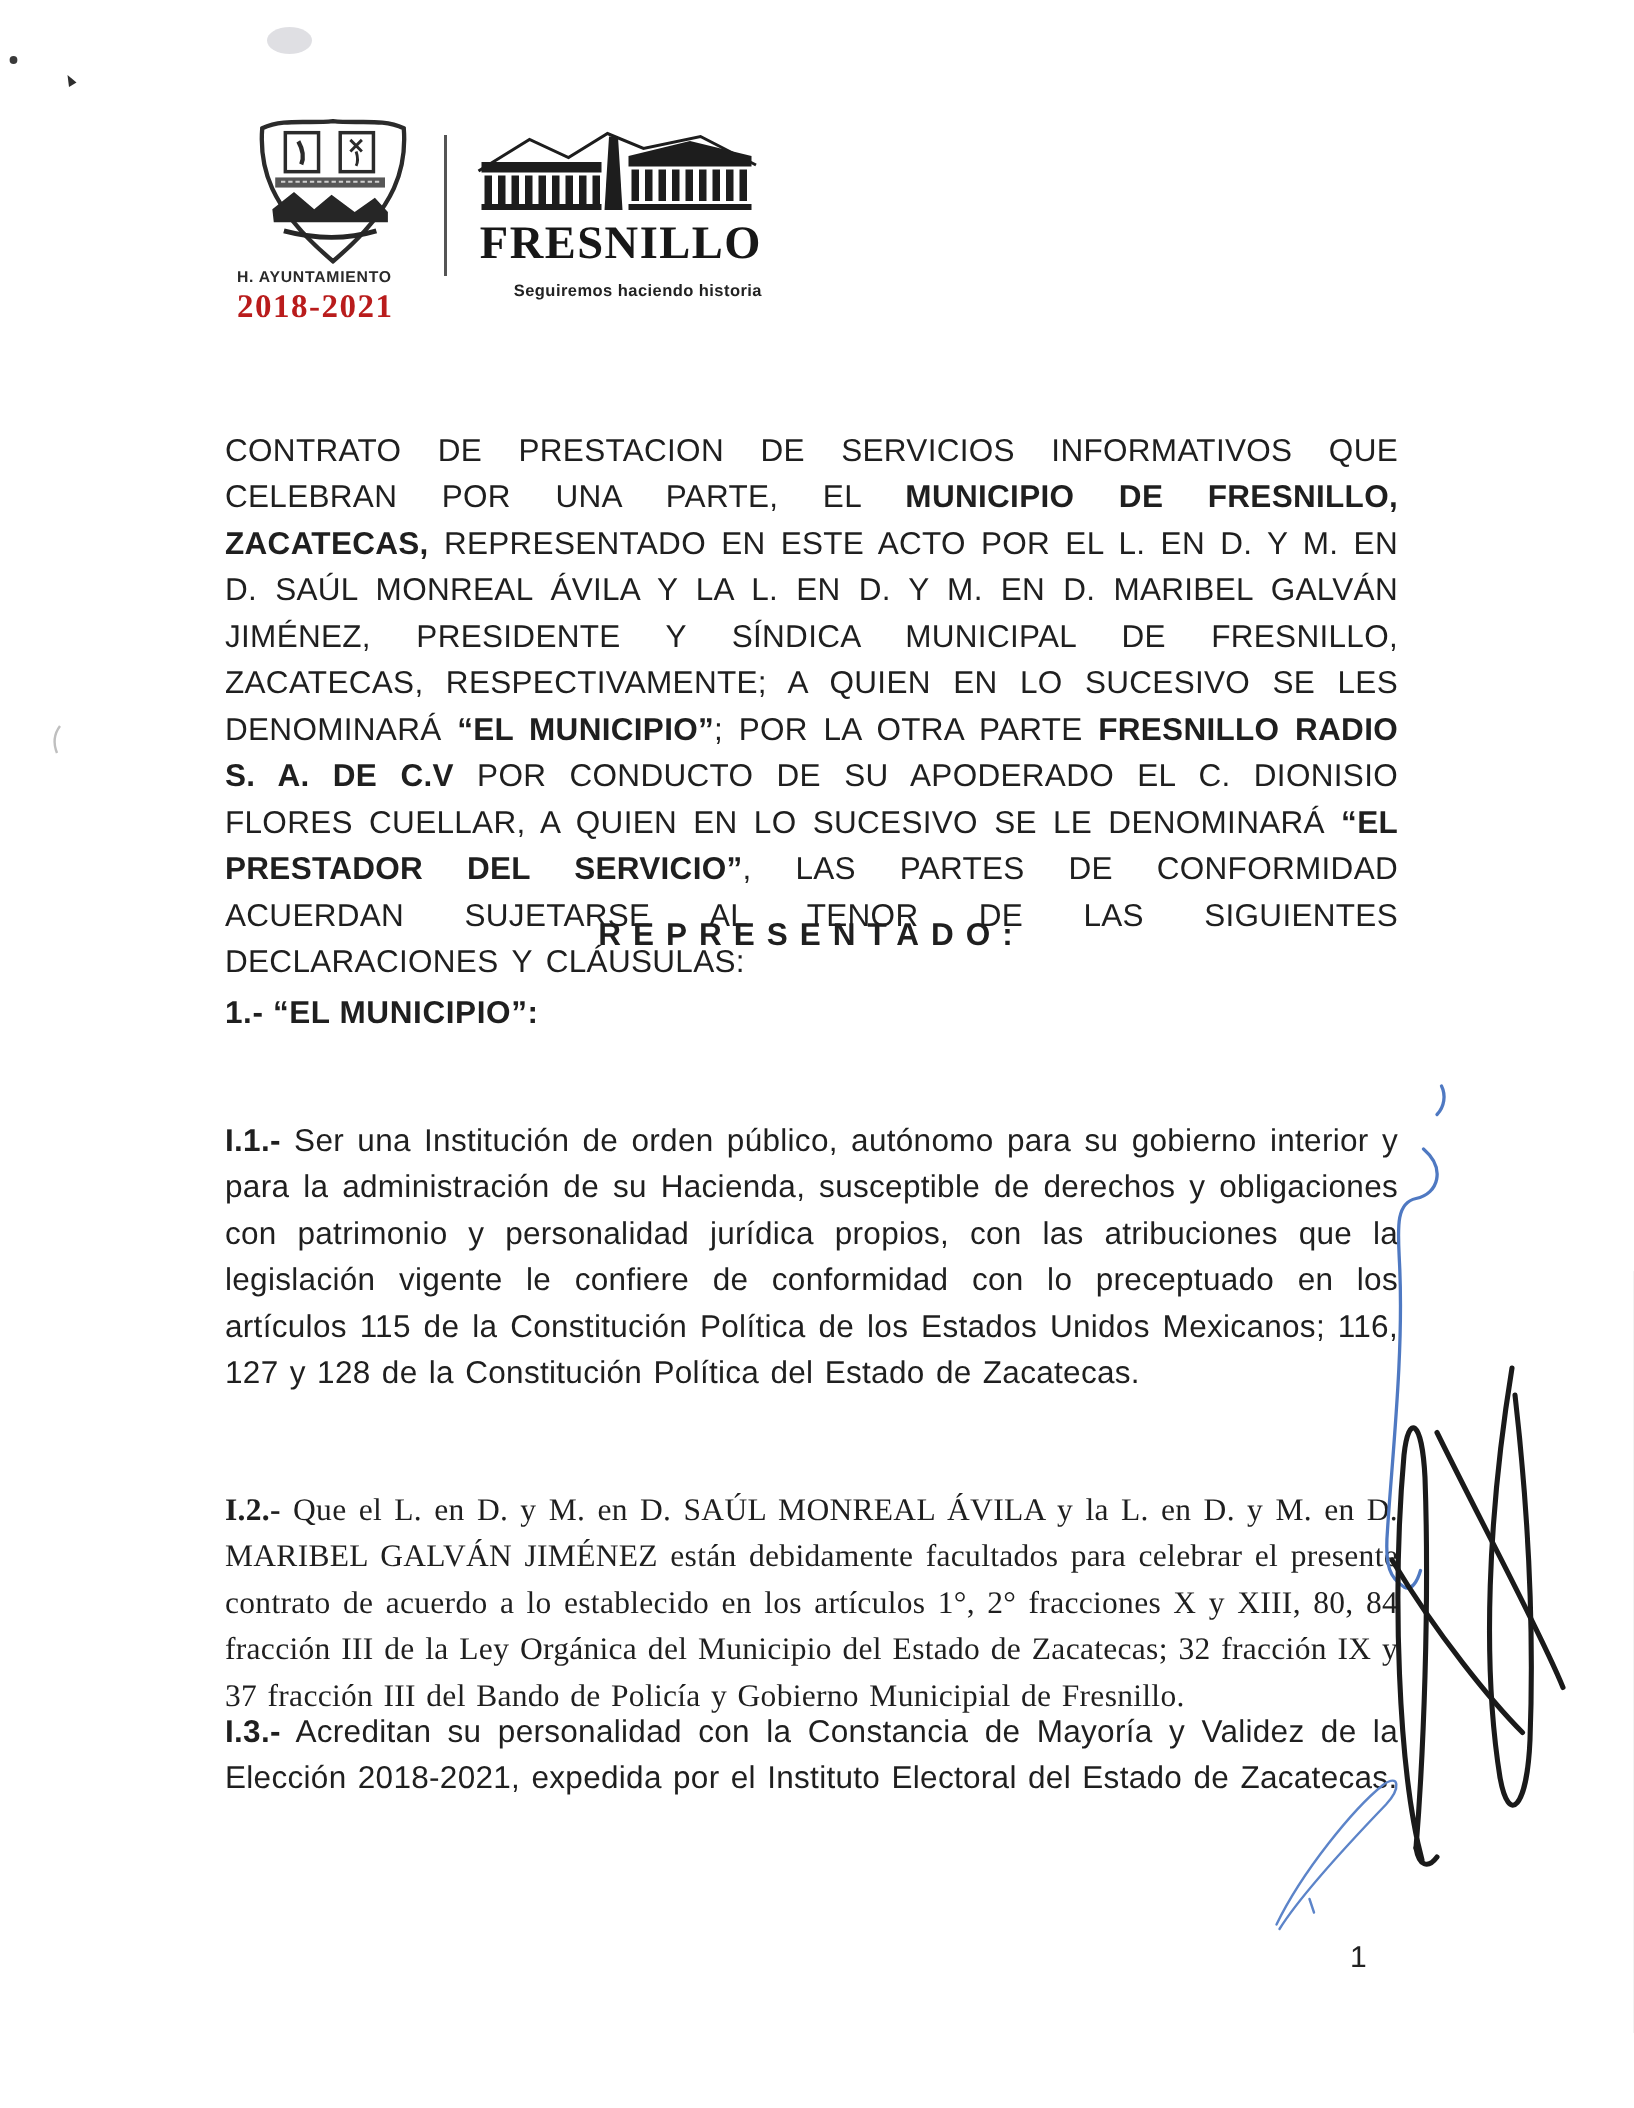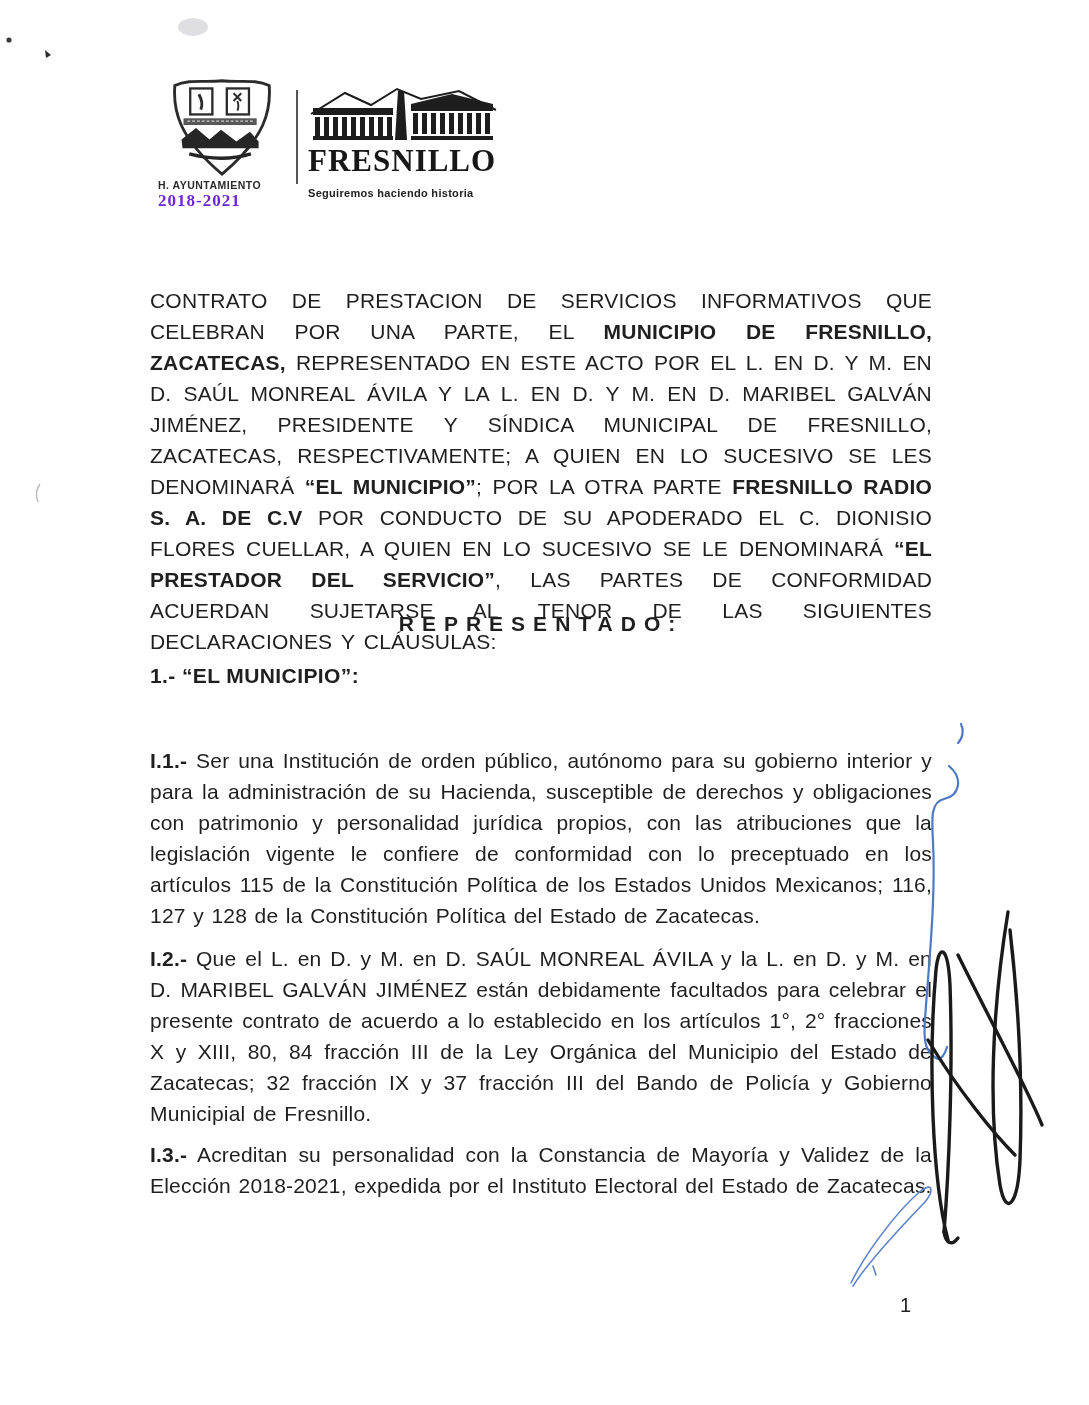--- a/index.html
+++ b/index.html
@@ -9,23 +9,23 @@
     background:#ffffff;
     overflow:hidden;
     font-family:"Liberation Sans",sans-serif;
     color:#1f1f1f;
   }
   
   .logos{position:absolute;left:0;top:0;width:1089px;height:220px;}
   .shield{position:absolute;left:158px;top:74px;width:128px;text-align:left;}
   .shield svg{display:block;margin:0 auto;}
   .shield-l1{font-size:10.5px;font-weight:700;letter-spacing:.5px;color:#2a2a2a;margin-top:1px;}
-  .shield-l2{font-family:"Liberation Serif",serif;font-size:17px;font-weight:700;color:#6d28d9;letter-spacing:1px;}
+  .shield-l2{font-family:"Liberation Serif",serif;font-size:22px;font-weight:700;color:#b91c1c;letter-spacing:1px;}
   .logo-divider{position:absolute;left:296px;top:90px;width:2px;height:94px;background:#555;}
-  .fresnillo{position:absolute;left:308px;top:86px;width:200px;text-align:left;}
+  .fresnillo{position:absolute;left:308px;top:86px;width:200px;text-align:right;}
   .fres-name{font-family:"Liberation Serif",serif;font-size:31px;font-weight:600;color:#171717;letter-spacing:1px;line-height:30px;}
   .fres-tag{font-size:11px;font-weight:700;color:#222;margin-top:11px;letter-spacing:.3px;}
   .tremenda{position:absolute;left:616px;top:82px;width:296px;height:126px;}
   
   .doc-text{
     position:absolute;left:150px;width:782px;
     font-size:21px;line-height:31px;letter-spacing:.2px;
     text-align:justify;
   }
   .opening{top:237px;word-spacing:3px;margin-top:48px;}
@@ -33,21 +33,21 @@
   .heading-decl{
     position:absolute;left:150px;top:612px;width:782px;
     text-align:center;font-size:21px;font-weight:700;letter-spacing:8px;
   }
   .section-title{
     position:absolute;left:150px;top:664px;width:782px;
     font-size:21px;font-weight:700;letter-spacing:.4px;
   }
   .clause{word-spacing:1.5px;}
   .clause-1{top:724px;}
-  .clause-2{top:922px;}
+  .clause-2{top:970px;font-family:Liberation Serif, serif;}
   .clause-3{top:1118px;}
   .pagenum{
     position:absolute;left:900px;top:1294px;
     font-size:20px;color:#222;
   }
   .pen-overlay{position:absolute;left:0;top:0;pointer-events:none;}
 </style>
 </head>
 <body>
 

